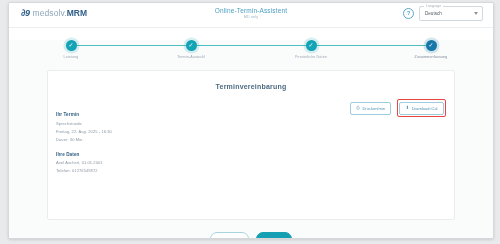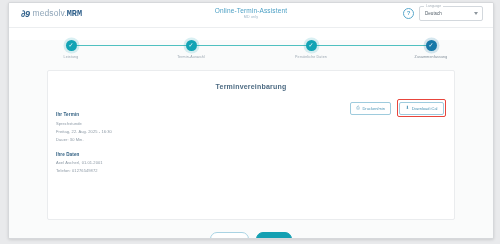--- a/index.html
+++ b/index.html
@@ -50,21 +50,21 @@
     font-style: italic;
     font-weight: 700;
     color: #2e5f8a;
     letter-spacing: -0.5px;
   }
   .logo-text {
     font-size: 8.5px;
     color: #8fa5b8;
     letter-spacing: 0.1px;
   }
-  .logo-text b { color: #2e5f8a; font-weight: 700; font-family: Liberation Mono, monospace; }
+  .logo-text b { color: #2e5f8a; font-weight: 700; }
 
   .apptitle {
     position: absolute;
     left: 0; right: 0;
     top: 4px;
     text-align: center;
     pointer-events: none;
   }
   .apptitle .t1 {
     font-size: 6.5px;

